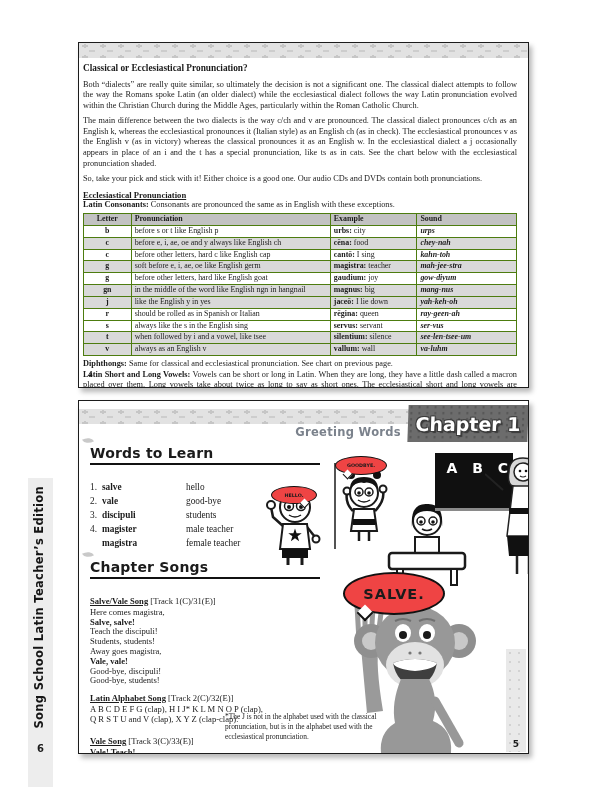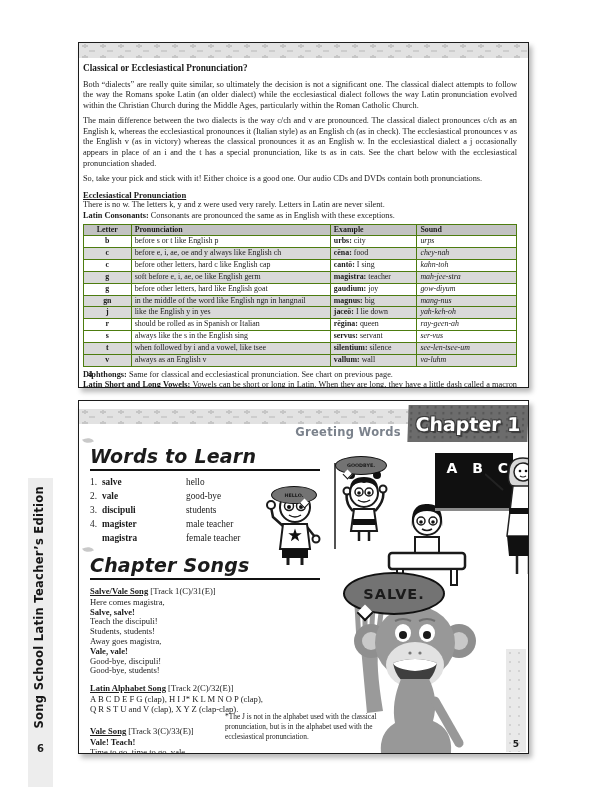--- a/index.html
+++ b/index.html
@@ -34,55 +34,55 @@
   .content4 p{margin:0 0 5px 0;}
   .sub-underline{font-weight:bold;text-decoration:underline;font-size:8.6px;text-align:left;margin:1px 0 0 0;}
   .tight{margin:0 !important;}
   table.consonants{width:100%;border-collapse:collapse;margin:2px 0 3px 0;font-size:7.9px;line-height:1.12;}
   table.consonants th,table.consonants td{border:1px solid #4d7c0f;padding:1px 3px;text-align:left;vertical-align:top;}
   table.consonants th{background:#c2c2c2;font-weight:bold;}
   td.c-letter{text-align:center !important;font-weight:bold;width:11%;}
   th.h-letter{text-align:center !important;width:11%;}
   td.c-pron{width:46%;}
   td.c-ex{width:20%;}
-  td.c-sound{width:23%;font-style:italic;}
+  td.c-sound{width:23%;font-style:italic;font-weight:bold;}
   tr.shaded{background:#d9d9d9;}
   .pagenum4{position:absolute;left:9px;bottom:8px;font-weight:bold;font-size:9px;}
   
   .greeting-label{position:absolute;right:127px;top:24px;font-family:"DejaVu Sans",sans-serif;
     font-weight:bold;font-size:11.5px;color:#7b828c;letter-spacing:.3px;}
   .chapter-badge{
     position:absolute;right:0;top:4px;width:120px;height:37px;
     background-color:#6c6c6c;
     background-image:radial-gradient(circle 1.5px at 3px 2px,#585858 80%,rgba(0,0,0,0) 81%);
     background-size:8px 6px;
     display:flex;align-items:center;justify-content:center;
     font-family:"DejaVu Sans",sans-serif;font-weight:bold;font-size:19px;color:#fff;
     text-shadow:-1px -1px 0 #3c3c3c,1px -1px 0 #3c3c3c,-1px 1px 0 #3c3c3c,2px 2px 1px #3a3a3a;
     transform:skewX(-2deg);
   }
   
   .col5{position:absolute;left:11px;top:44px;width:230px;}
-  .h5head{position:relative;font-family:"DejaVu Sans",sans-serif;font-weight:bold;font-size:19px;
-    letter-spacing:.2px;border-bottom:2.6px solid #111;padding-bottom:2px;margin:0 0 7px 0;font-style:italic;}
+  .h5head{position:relative;font-family:"DejaVu Sans",sans-serif;font-weight:bold;font-size:14px;
+    letter-spacing:.2px;border-bottom:2.6px solid #111;padding-bottom:2px;margin:0 0 18px 0;}
   .leaf{position:absolute;left:-7px;top:-8px;width:10px;height:7px;background:#c9c9c9;
     border-radius:0 100% 0 100%;transform:rotate(-28deg);}
   .vocab{margin:2px 0 10px 0;}
   .vocab-row{display:flex;font-size:9.3px;margin-bottom:4.2px;line-height:1.05;}
   .v-left{width:96px;}
   .v-num{display:inline-block;width:12px;}
   .v-latin{font-weight:bold;}
   .song{margin:0 0 8px 0;font-size:8.6px;line-height:1.14;}
   .song-title{font-weight:bold;text-decoration:underline;}
   .song-title-line{margin-bottom:1.5px;}
   .bold-line{font-weight:bold;}
   .songs-wrap{margin-top:3px;}
   .gap{height:4px;}
   
-  .bubble{position:absolute;background:#737373;border:1.6px solid #111;border-radius:50%;
+  .bubble{position:absolute;background:#ef4444;border:1.6px solid #111;border-radius:50%;
     display:flex;align-items:center;justify-content:center;
     font-family:"DejaVu Sans",sans-serif;font-weight:bold;z-index:5;}
   .bubble:after{content:"";position:absolute;width:6px;height:6px;background:#fff;
     border-right:1.6px solid #111;border-bottom:1.6px solid #111;transform:rotate(45deg);bottom:-4px;}
   #bubble-hello{left:192px;top:85px;width:44px;height:16px;font-size:4.8px;}
   #bubble-hello:after{right:8px;}
   #bubble-goodbye{left:256px;top:55px;width:50px;height:17px;font-size:4.8px;}
   #bubble-goodbye:after{left:8px;}
   #bubble-salve{left:264px;top:171px;width:98px;height:39px;font-size:14.5px;letter-spacing:1px;border-width:2.2px;}
   #bubble-salve:after{left:14px;width:10px;height:10px;bottom:-6px;border-width:2.2px;}
@@ -105,21 +105,20 @@
 </div>
 
 <div id="page4" class="page">
   <div class="vine"></div>
   <div class="content4">
     <h2>Classical or Ecclesiastical Pronunciation?</h2>
     <p>Both “dialects” are really quite similar, so ultimately the decision is not a significant one. The classical dialect attempts to follow the way the Romans spoke Latin (an older dialect) while the ecclesiastical dialect follows the way Latin pronunciation evolved within the Christian Church during the Middle Ages, particularly within the Roman Catholic Church.</p>
     <p>The main difference between the two dialects is the way c/ch and v are pronounced. The classical dialect pronounces c/ch as an English k, whereas the ecclesiastical pronounces it (Italian style) as an English ch (as in check). The ecclesiastical pronounces v as the English v (as in victory) whereas the classical pronounces it as an English w. In the ecclesiastical dialect a j occasionally appears in place of an i and the t has a special pronunciation, like ts as in cats. See the chart below with the ecclesiastical pronunciation shaded.</p>
     <p>So, take your pick and stick with it! Either choice is a good one. Our audio CDs and DVDs contain both pronunciations.</p>
     <div class="sub-underline">Ecclesiastical Pronunciation</div>
-    <p class="tight">There is no w. The letters k, y and z were used very rarely. Letters in Latin are never silent.</p>
     <p class="tight"><b>Latin Consonants:</b><span> Consonants are pronounced the same as in English with these exceptions.</span></p>
 
     <table class="consonants">
       <tbody>
           <tr>
         <th class="h-letter">Letter</th>
         <th>Pronunciation</th>
         <th>Example</th>
         <th>Sound</th>
       </tr>

